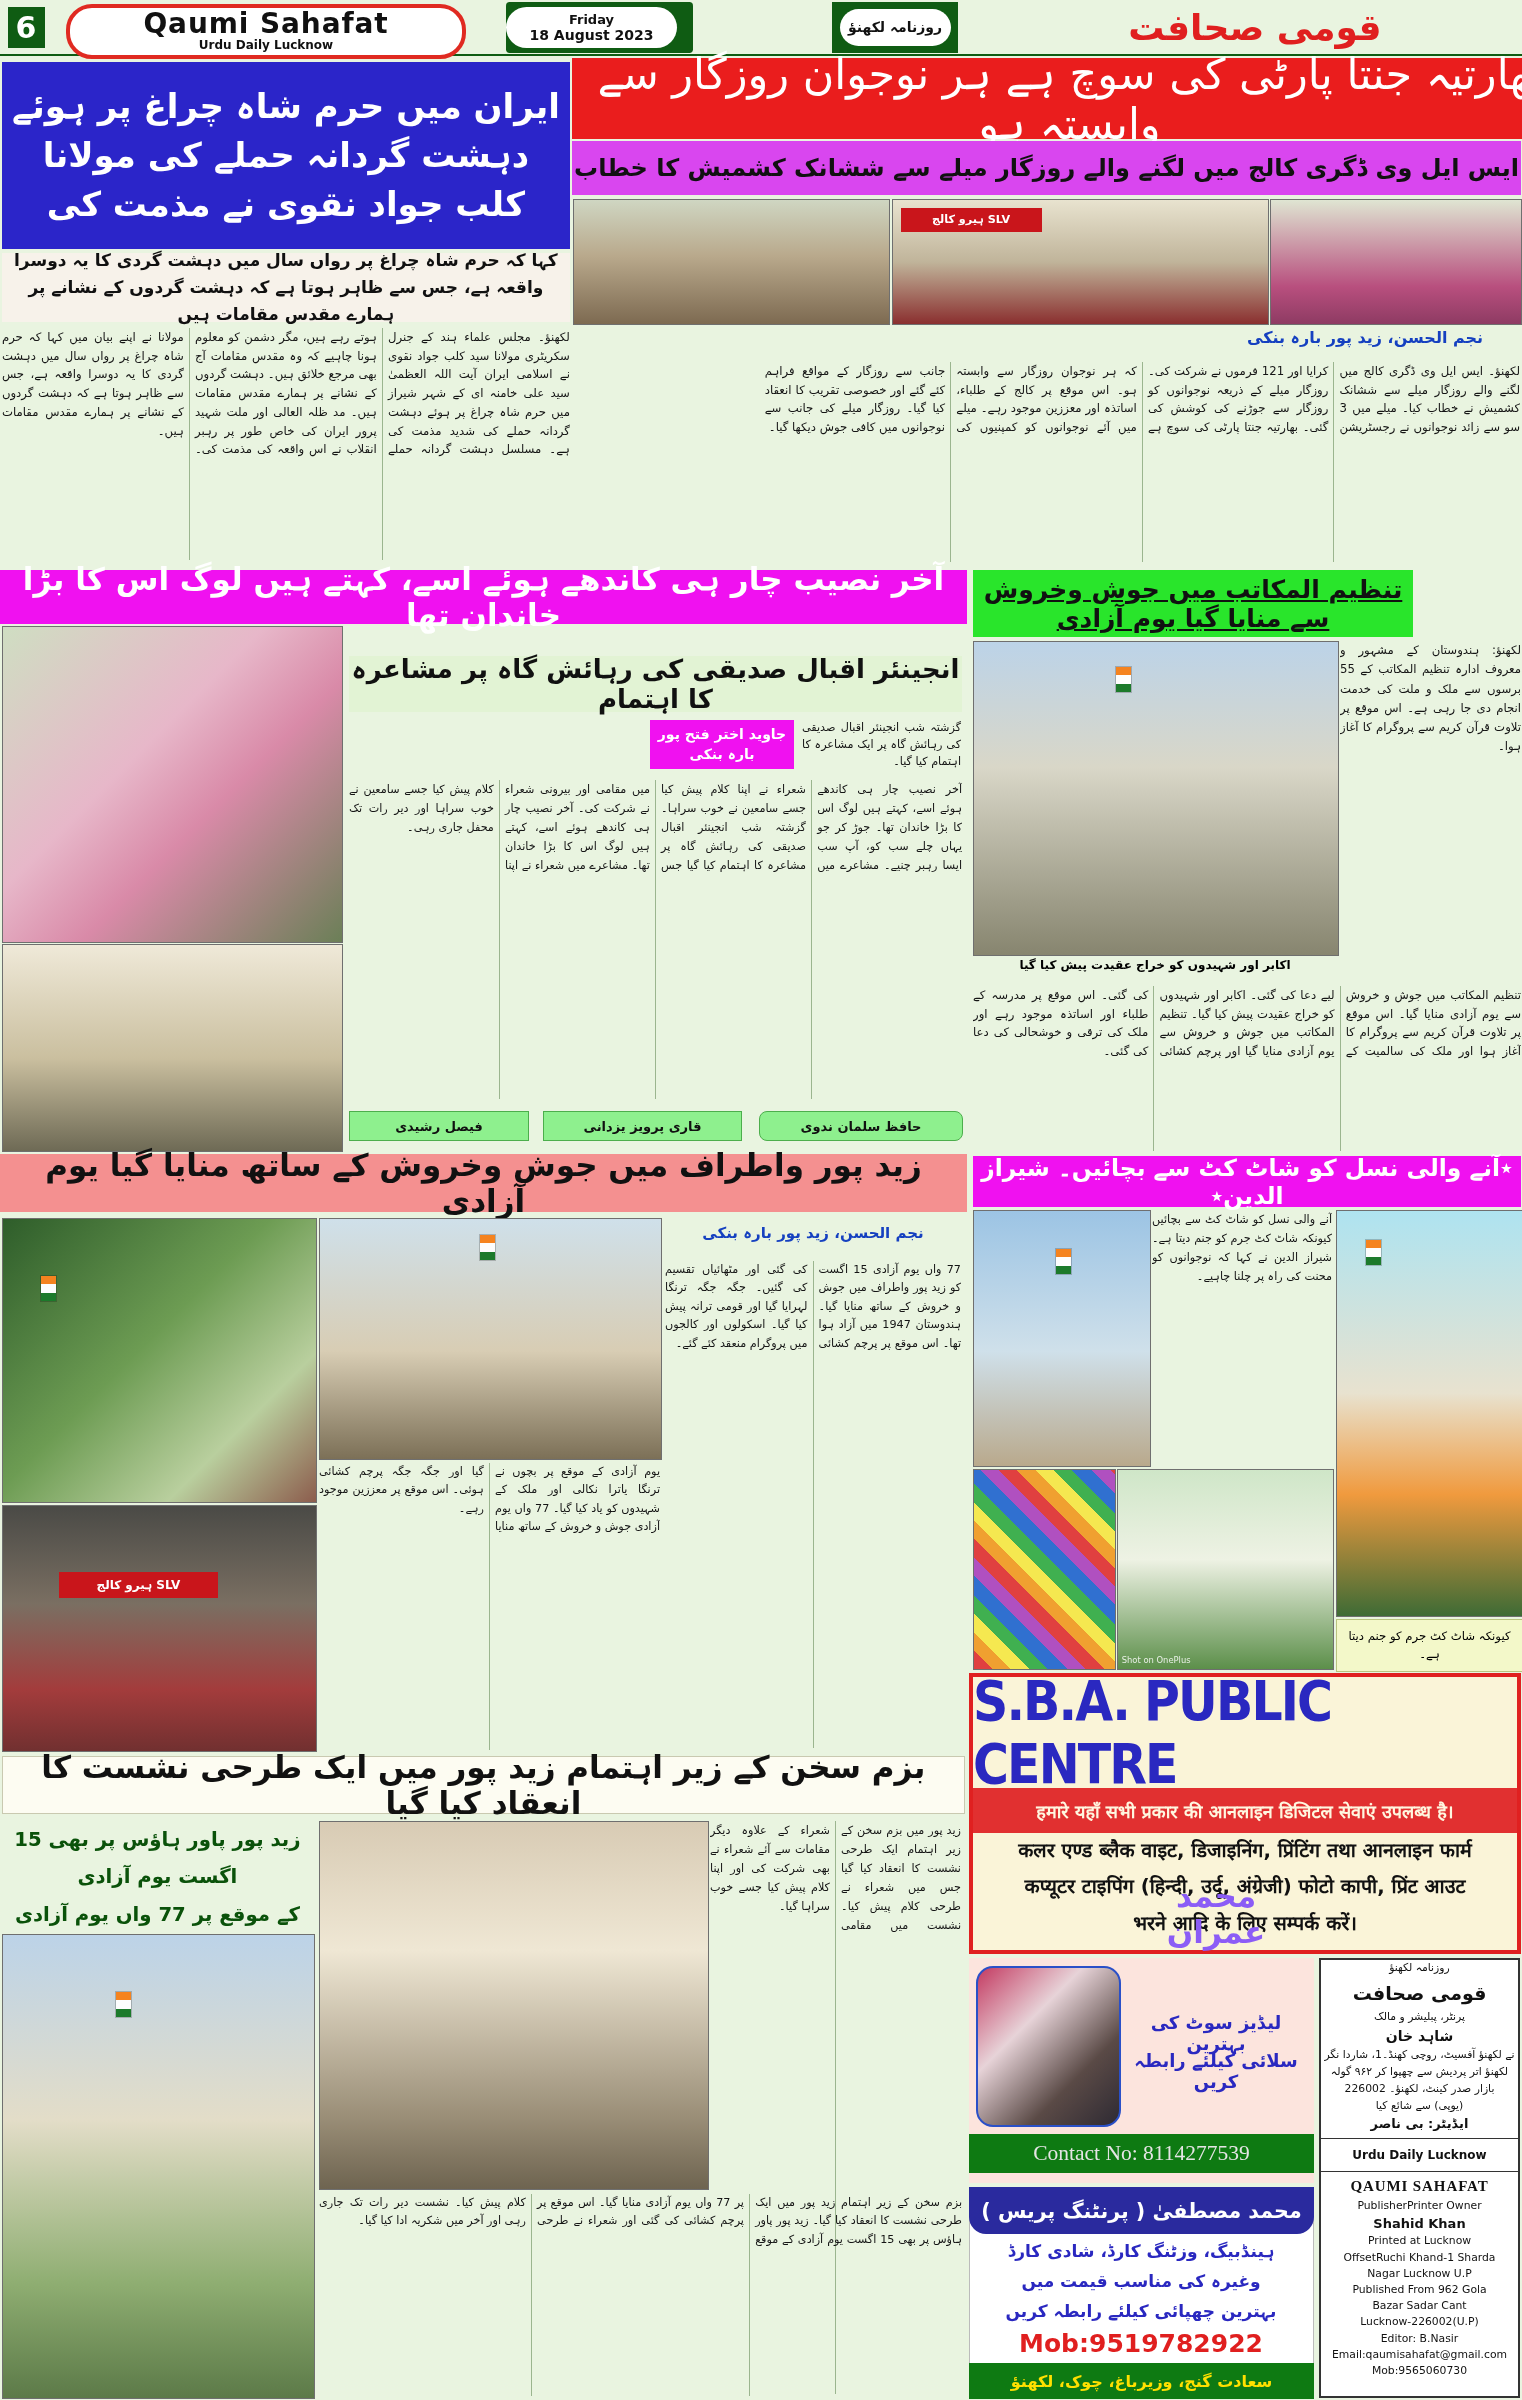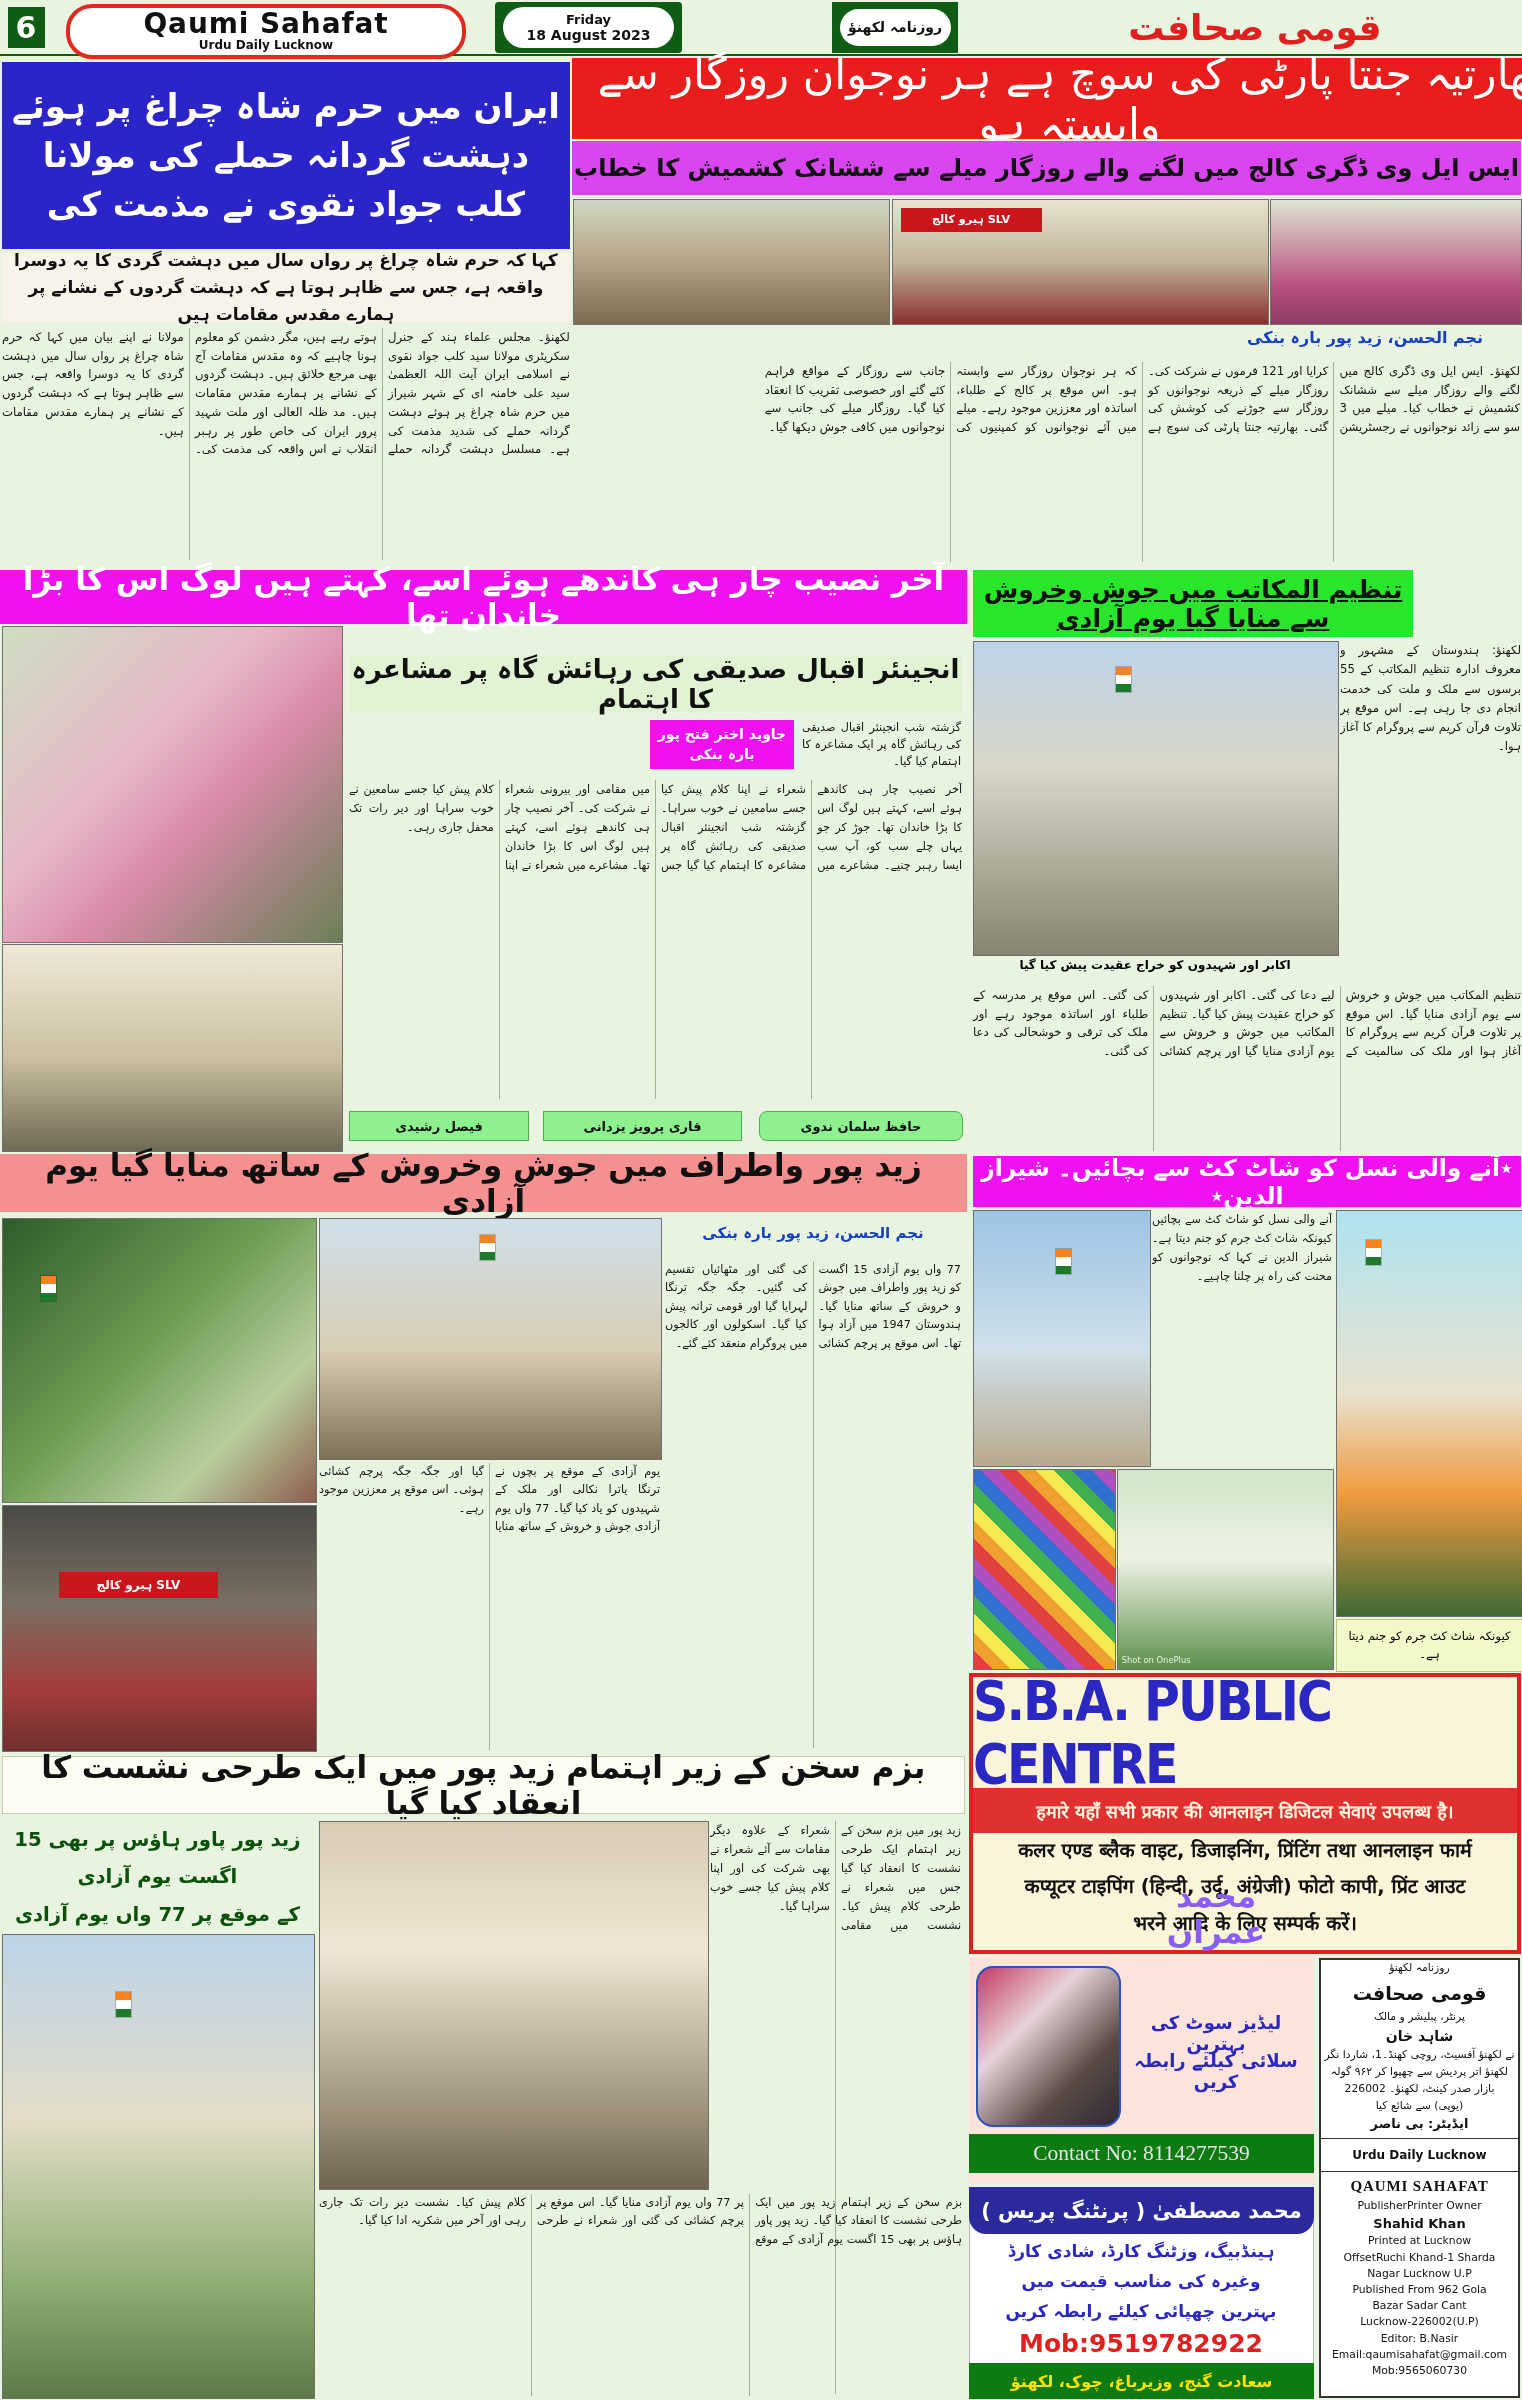--- a/index.html
+++ b/index.html
@@ -16,21 +16,21 @@
   .flagchip .s2{height:8.4px;background:#fdfdfd;}
   .flagchip .s3{height:8.4px;background:#1c7a2b;}
   .slv{position:absolute;background:#c9151b;color:#fff;font-weight:bold;display:flex;align-items:center;justify-content:center;}
 
   
   #header{left:0;top:0;width:1522px;height:54px;background:#e9f4e0;border-bottom:2.8px solid #0f5c13;}
   #pagenum{left:7.5px;top:6.6px;width:37px;height:41px;background:#0f5c13;color:#fff;font-size:30px;font-weight:bold;}
   #masthead{left:66px;top:3.7px;width:392px;height:47px;background:#fff;border:4.7px solid #e02a21;border-radius:26px;display:flex;flex-direction:column;align-items:center;justify-content:center;}
   #masthead .t{font-size:28px;font-weight:bold;color:#111;line-height:1;letter-spacing:0.9px;}
   #masthead .s{font-size:12px;font-weight:bold;color:#111;}
-  #datebox{left:495px;top:1.9px;width:187px;height:51px;background:#0f5c13;border-radius:3.7px;display:flex;align-items:center;justify-content:center;}
+  #datebox{left:506px;top:1.9px;width:187px;height:51px;background:#0f5c13;border-radius:3.7px;display:flex;align-items:center;justify-content:flex-start;}
   #datebox .pill{background:#fff;border-radius:20.6px;width:171px;height:41px;display:flex;flex-direction:column;align-items:center;justify-content:center;font-weight:bold;color:#111;}
   #datebox .d1{font-size:13px;}
   #datebox .d2{font-size:14px;}
   #nameplate{left:832px;top:1.9px;width:126px;height:51px;background:#0f5c13;display:flex;align-items:center;justify-content:center;}
   #nameplate .pill{background:#fff;border-radius:19px;width:111px;height:37px;display:flex;align-items:center;justify-content:center;font-size:14px;font-weight:bold;color:#111;}
   #urdutitle{left:1049px;top:1.9px;width:412px;height:51px;color:#e01f1f;font-size:36px;font-weight:bold;}
 
   
   #jf-head{left:572px;top:58px;width:995px;height:81px;background:#ea1d1d;color:#fff;font-size:43px;font-weight:normal;}
   #jf-sub{left:572px;top:141px;width:949px;height:54px;background:#d946ef;color:#111;font-size:24px;font-weight:bold;}

